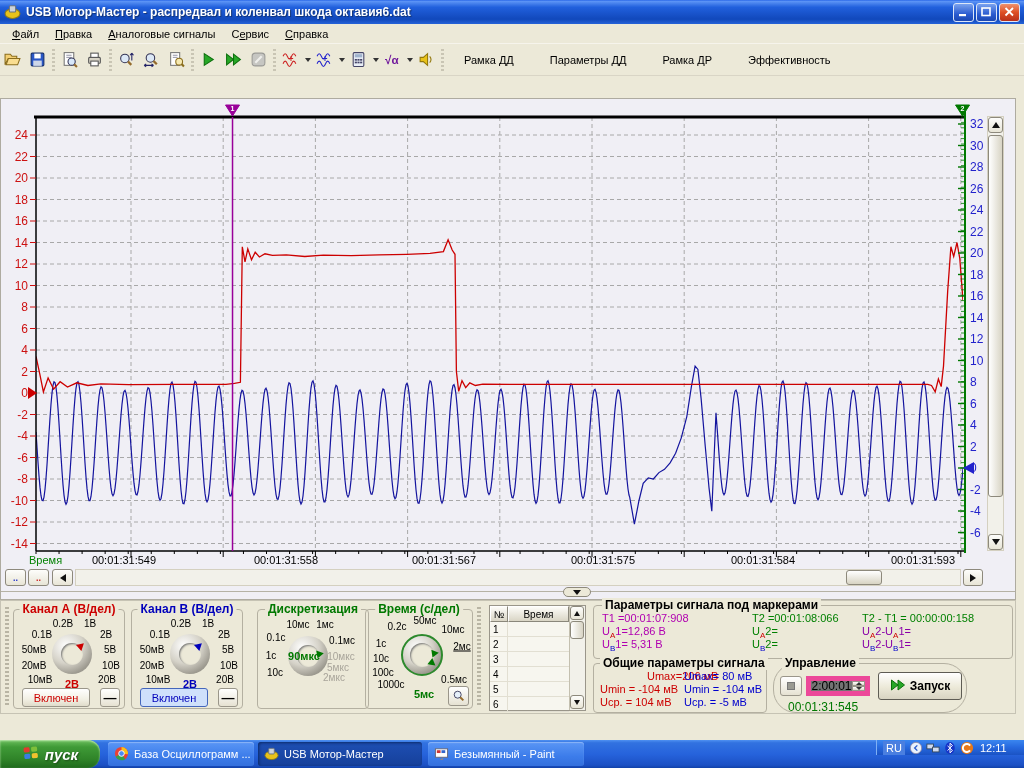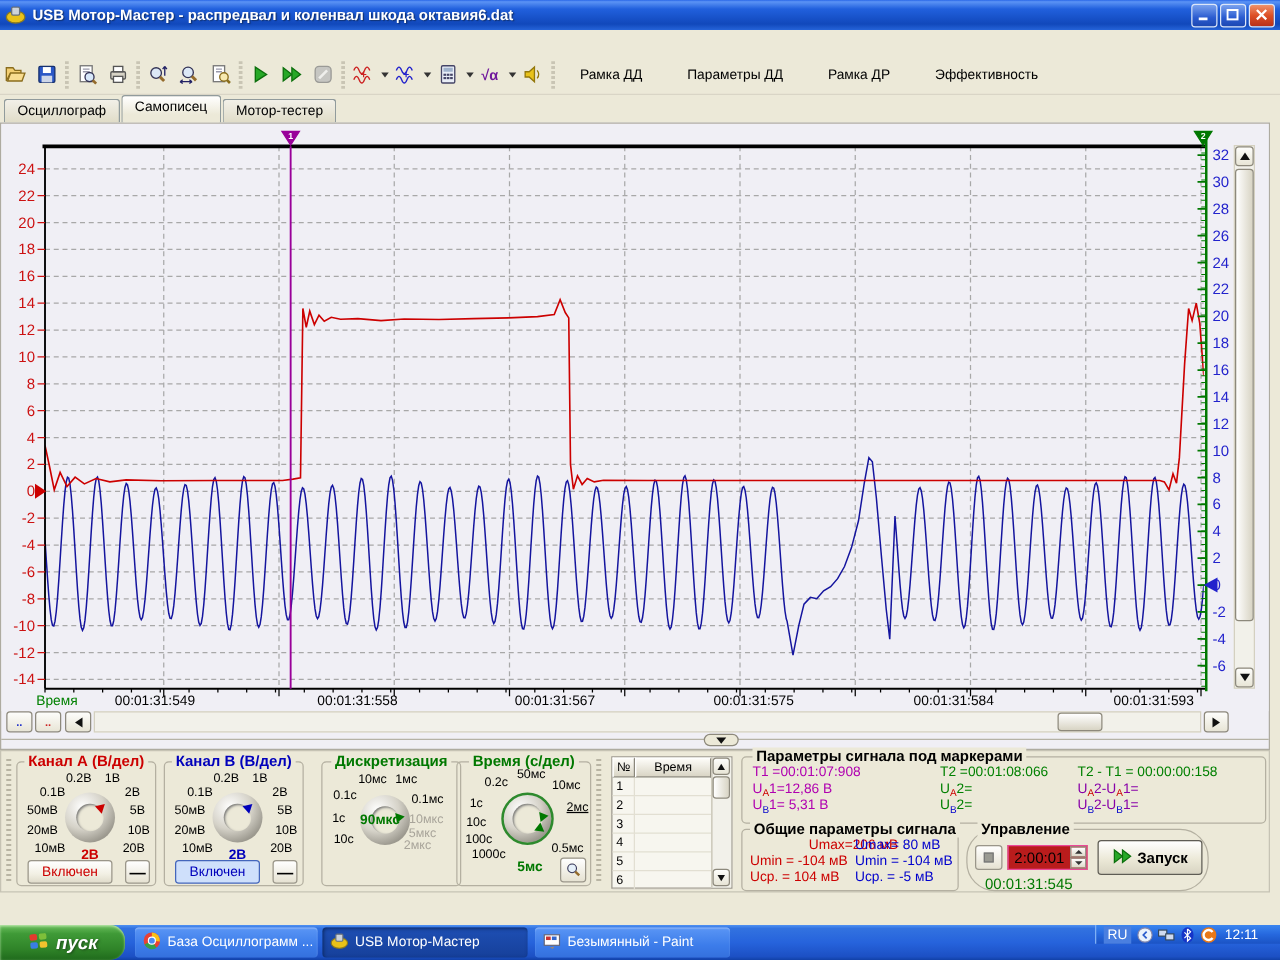--- a/index.html
+++ b/index.html
@@ -98,21 +98,21 @@
 
   
   .prow { position:absolute; white-space:nowrap; font-size:11px; }
   sub { font-size:8px; }
   .gp-line { position:absolute; white-space:nowrap; font-size:11px; font-weight:bold; }
 
   
   #stop-btn { position:absolute; left:6px; top:12px; width:22px; height:20px; border:1px solid #9a968a; border-radius:3px;
     background:linear-gradient(#ffffff,#e6e2d2); display:flex; align-items:center; justify-content:center; }
   #stop-btn .sq { width:8px; height:8px; background:#9a9a92; border:1px solid #777; }
-  #spinner { position:absolute; left:32px; top:12px; width:64px; height:20px; background:#b91c1c; border:1px solid #ec4899; display:flex; }
+  #spinner { position:absolute; left:32px; top:12px; width:64px; height:20px; background:#737373; border:5px solid #ec4899; display:flex; }
   #spinner-value { flex:1; display:flex; align-items:center; justify-content:center; font-size:12px; }
   #spinner-arrows { width:13px; display:flex; flex-direction:column; }
   .spin-b { flex:1; border:1px solid #9a968a; background:linear-gradient(#fff,#ddd9c9); display:flex; align-items:center; justify-content:center; }
   .spin-b::after { content:""; border-left:3px solid transparent; border-right:3px solid transparent; }
   .spin-b.up::after { border-bottom:3px solid #333; }
   .spin-b.down::after { border-top:3px solid #333; }
   #launch-btn { position:absolute; left:104px; top:8px; width:84px; height:28px; border:1px solid #5e5c54; border-radius:3px;
     background:linear-gradient(#ffffff,#ece9d8 55%,#d8d4c2); display:flex; align-items:center; justify-content:center; gap:4px; }
   #launch-label { font-weight:bold; font-size:12px; }
   #ctrl-time { position:absolute; left:14px; top:36px; color:#007800; font-size:12px; }
@@ -154,20 +154,27 @@
             <rect x="1" y="1" width="8" height="7.5" fill="none" stroke="#fff" stroke-width="1.6"></rect>
           </svg>
         </span>
         <span class="winbtn close">
           <svg width="11" height="10">
             <path d="M1.5 1 L9 8.5 M9 1 L1.5 8.5" stroke="#fff" stroke-width="1.8"></path>
           </svg>
         </span>
       </span>
   </div>
+  <div id="menubar">
+      <span class="menu-item"><u>Ф</u>айл</span>
+      <span class="menu-item"><u>П</u>равка</span>
+      <span class="menu-item"><u>А</u>налоговые сигналы</span>
+      <span class="menu-item">С<u>е</u>рвис</span>
+      <span class="menu-item"><u>С</u>правка</span>
+    </div>
   <div id="toolbar">
       <span class="tb-btn">
         <svg width="17" height="17" viewBox="0 0 16 16">
           <path d="M1 13 V3 h5 l1.5 2 H12 v2 H4 Z" fill="#f3cf72" stroke="#8a6d1d"></path>
           <path d="M2 13 L4.2 7 H15 L12.8 13 Z" fill="#f9dd90" stroke="#8a6d1d"></path>
         </svg>
       </span>
       <span class="tb-btn">
         <svg width="17" height="17" viewBox="0 0 16 16">
           <rect x="2" y="2" width="12" height="12" rx="1" fill="#2a57c6" stroke="#16306e"></rect>
@@ -276,25 +283,20 @@
         <svg width="17" height="17" viewBox="0 0 16 16">
           <path d="M2 6 h3 l4 -3.5 v11 L5 10 H2 Z" fill="#e8c21a" stroke="#93780c"></path>
           <path d="M11 5 q2.5 3 0 6" fill="none" stroke="#93780c"></path>
         </svg>
       </span>
       <span class="tb-sep"></span>
       <span class="tb-text">Рамка ДД</span>
       <span class="tb-text">Параметры ДД</span>
       <span class="tb-text">Рамка ДР</span>
       <span class="tb-text">Эффективность</span>
-    </div>
-  <div id="tabs">
-      <span class="tab">Осциллограф</span>
-      <span class="tab active">Самописец</span>
-      <span class="tab">Мотор-тестер</span>
     </div>
 
   <div id="chart-panel">
     <svg id="chart-svg" width="1014" height="470">
         <rect x="0" y="0" width="1014" height="470" fill="#F0EFF5"></rect>
         <clipPath id="plotclip">
           <rect x="35" y="18" width="927" height="434"></rect>
         </clipPath>
         <line x1="35" y1="36" x2="962" y2="36" stroke="#a8a8a8" stroke-dasharray="4 3" stroke-width="1"></line>
         <line x1="35" y1="57.5" x2="962" y2="57.5" stroke="#a8a8a8" stroke-dasharray="4 3" stroke-width="1"></line>

